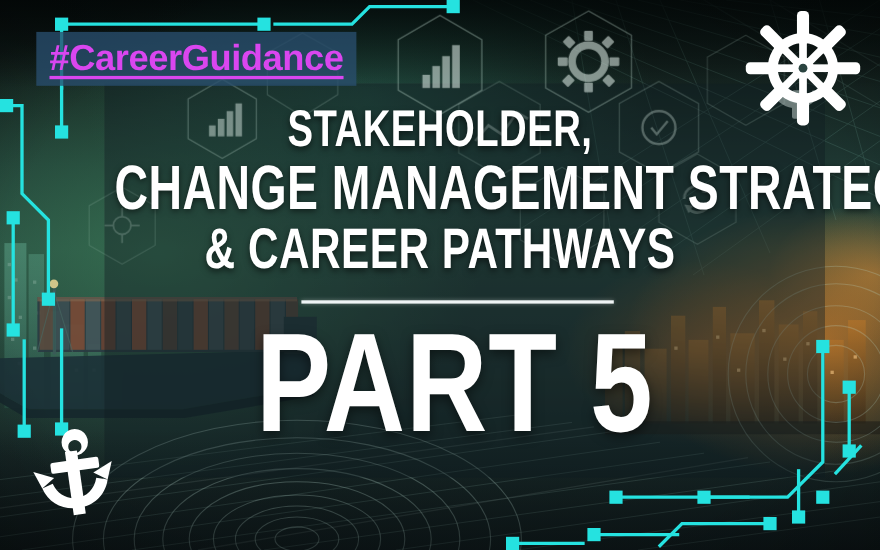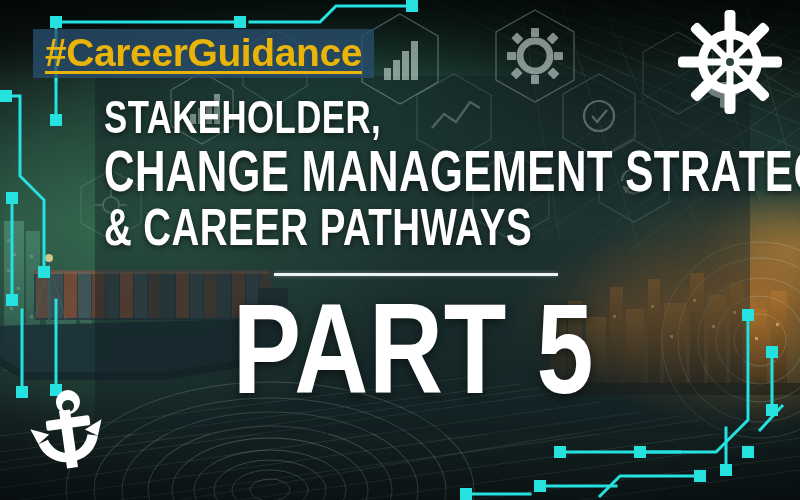--- a/index.html
+++ b/index.html
@@ -77,29 +77,29 @@
   .circuit{position:absolute;inset:0;pointer-events:none;}
 
   
   .hashtag-band{
     position:absolute;left:33px;top:29px;
     background:rgba(41,78,110,.78);
     padding:4px 12px 5px 12px;
   }
   .hashtag-text{
     font-family:"Liberation Sans", sans-serif;
-    font-weight:bold;font-size:39px;line-height:40px;color:#eab308;
+    font-weight:bold;font-size:33px;line-height:40px;color:#d946ef;
     letter-spacing:-.4px;
     text-decoration:underline;text-underline-offset:5px;text-decoration-thickness:3px;
     white-space:nowrap;
   }
 
   
   .title-block{
-    position:absolute;left:0;right:0;top:92px;text-align:left;
+    position:absolute;left:0;right:0;top:92px;text-align:center;
     pointer-events:none;
   }
   .title-line{
     display:block;color:#ffffff;font-weight:bold;
     font-family:"Liberation Sans Narrow","Liberation Sans", sans-serif;
     transform:scaleX(.74);
     letter-spacing:.6px;
     text-shadow:0 2px 7px rgba(0,0,0,.55);
     white-space:nowrap;
   }

